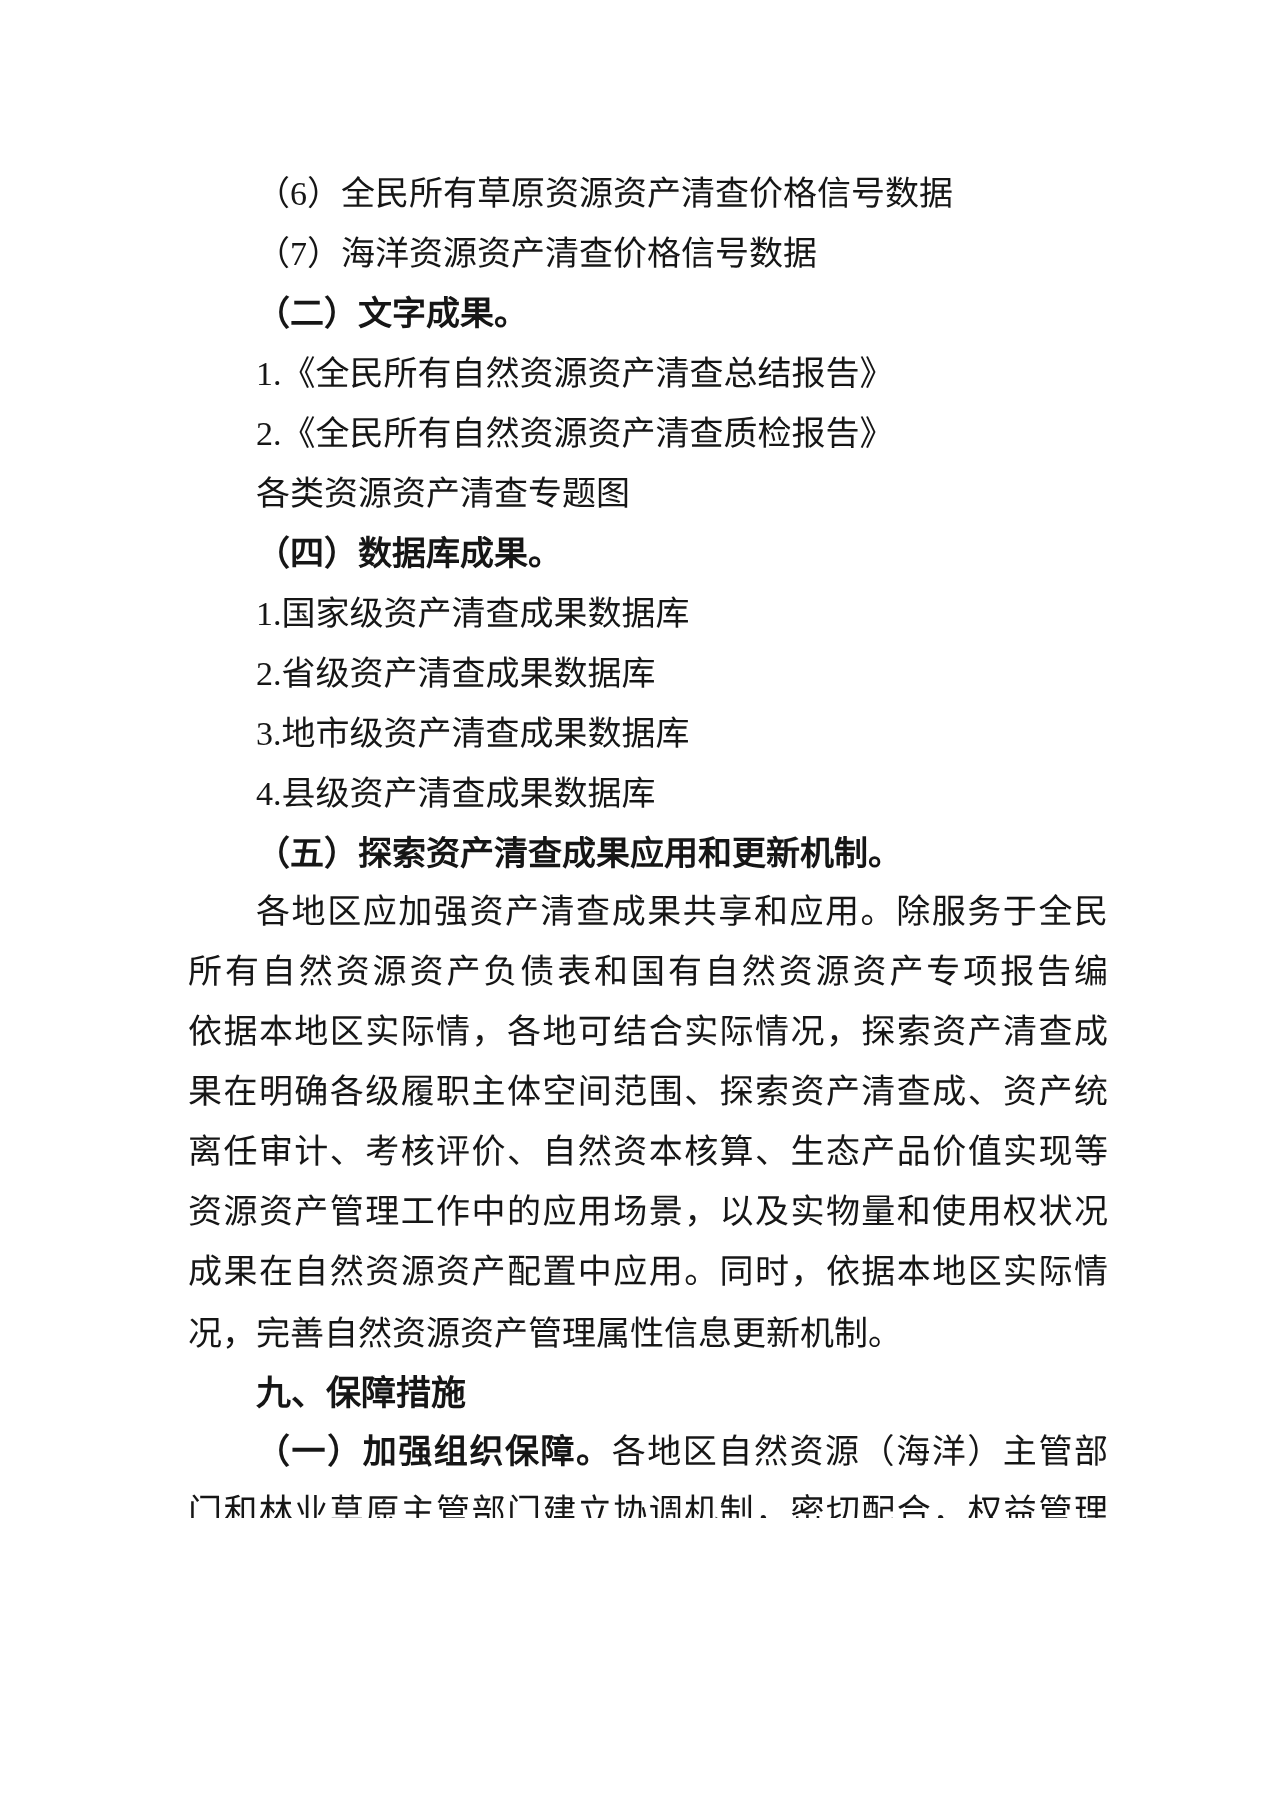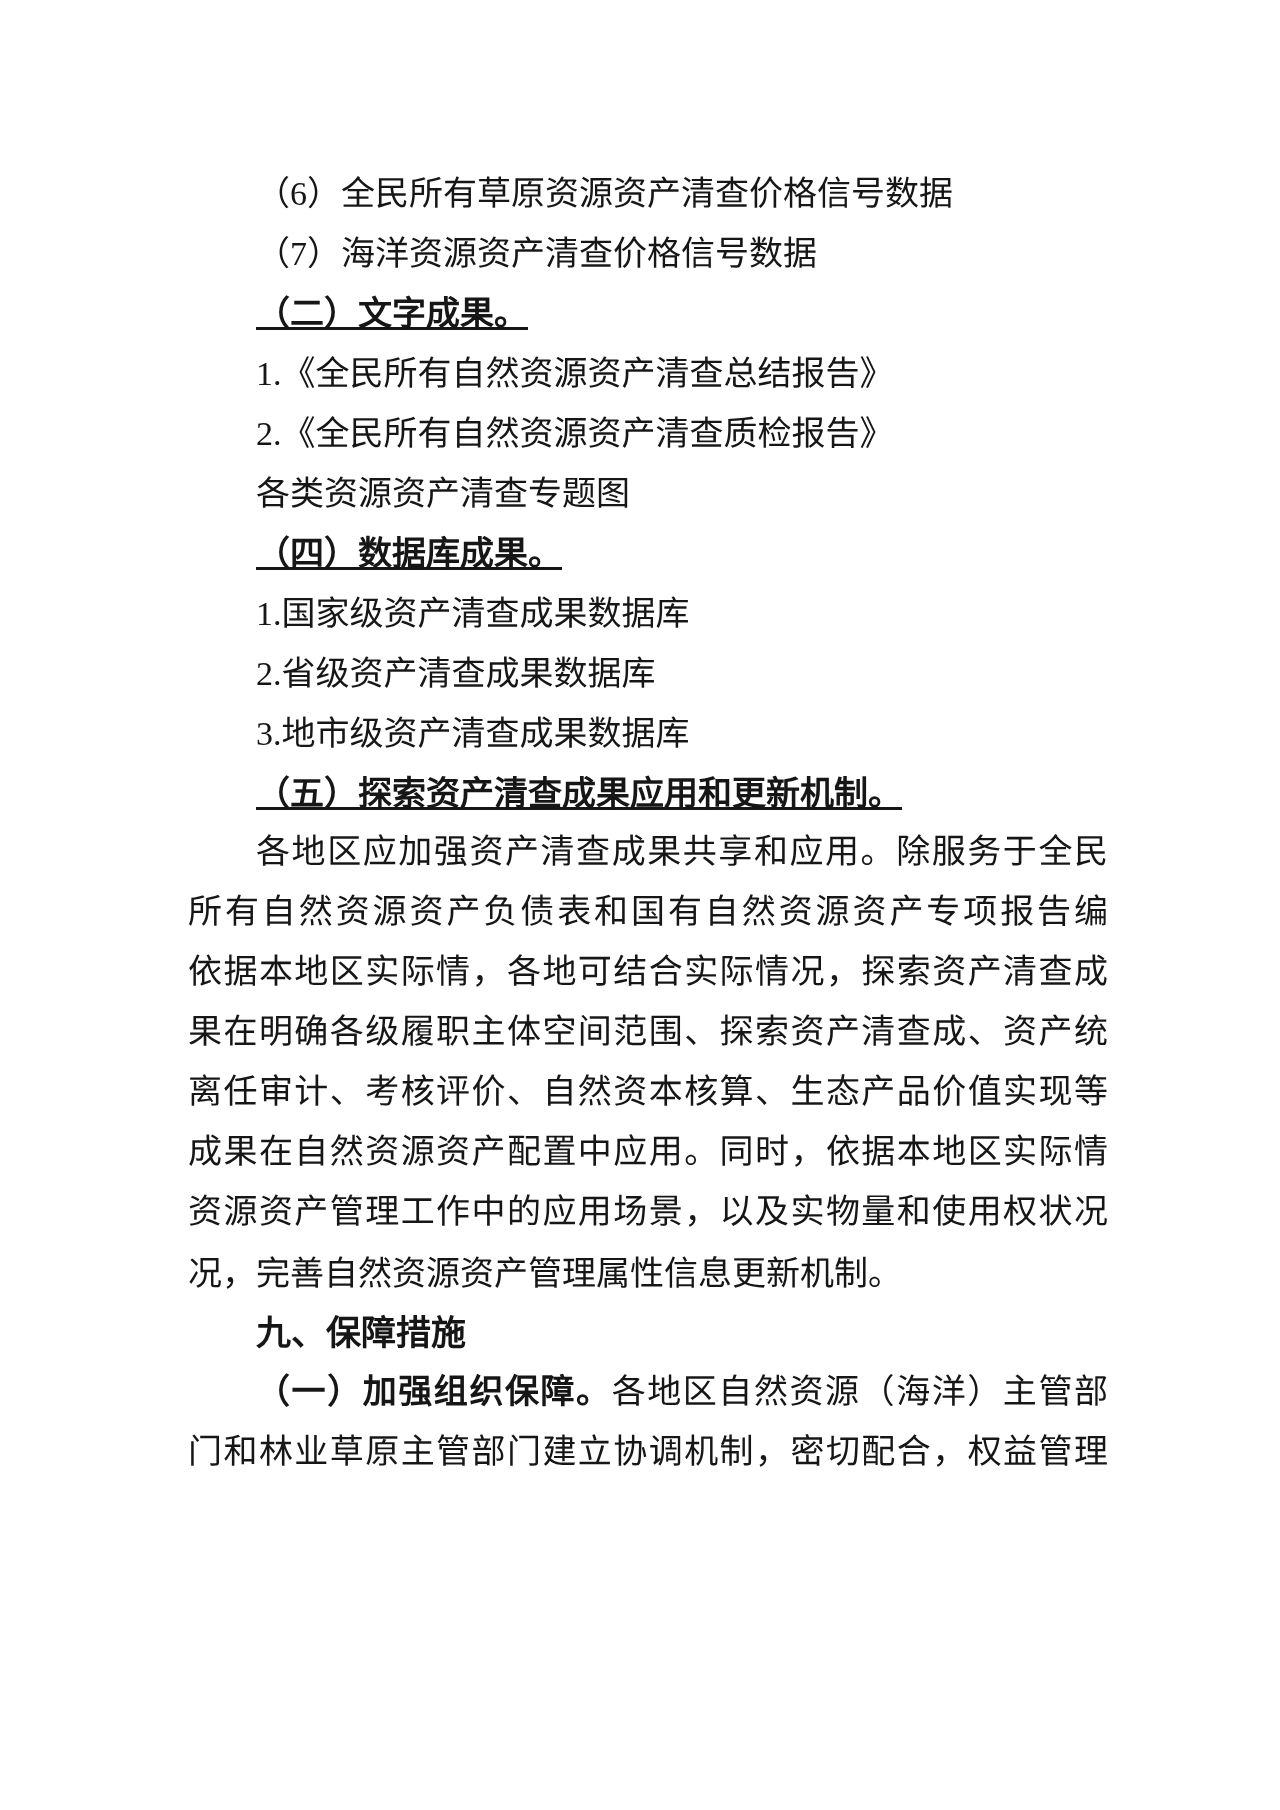--- a/index.html
+++ b/index.html
@@ -35,21 +35,20 @@
   .line.indent {
     text-indent: 68px;
   }
   .line.justify {
     text-align: justify;
     text-align-last: justify;
     font-family: Liberation Mono, monospace;
   }
   .line.kai-bold {
     font-weight: bold;
-    text-decoration: underline;
   }
   .line.hei-bold {
     font-weight: bold;
     font-family: Liberation Serif, serif;
     font-size: 35px;
   }
   .line .lead-bold {
     font-weight: bold;
   }
   .page-number {
@@ -73,27 +72,28 @@
       <div class="line indent">（6）全民所有草原资源资产清查价格信号数据</div>
       <div class="line indent">（7）海洋资源资产清查价格信号数据</div>
       <div class="line indent kai-bold">（二）文字成果。</div>
       <div class="line indent">1.《全民所有自然资源资产清查总结报告》</div>
       <div class="line indent">2.《全民所有自然资源资产清查质检报告》</div>
       <div class="line indent">各类资源资产清查专题图</div>
       <div class="line indent kai-bold">（四）数据库成果。</div>
       <div class="line indent">1.国家级资产清查成果数据库</div>
       <div class="line indent">2.省级资产清查成果数据库</div>
       <div class="line indent">3.地市级资产清查成果数据库</div>
+      <div class="line indent">4.县级资产清查成果数据库</div>
       <div class="line indent kai-bold">（五）探索资产清查成果应用和更新机制。</div>
       <div class="line indent justify">各地区应加强资产清查成果共享和应用。除服务于全民</div>
       <div class="line justify">所有自然资源资产负债表和国有自然资源资产专项报告编</div>
       <div class="line justify">依据本地区实际情，各地可结合实际情况，探索资产清查成</div>
       <div class="line justify">果在明确各级履职主体空间范围、探索资产清查成、资产统计、</div>
       <div class="line justify">离任审计、考核评价、自然资本核算、生态产品价值实现等</div>
+      <div class="line justify">资源资产管理工作中的应用场景，以及实物量和使用权状况</div>
       <div class="line justify">成果在自然资源资产配置中应用。同时，依据本地区实际情</div>
-      <div class="line justify">资源资产管理工作中的应用场景，以及实物量和使用权状况</div>
       <div class="line">况，完善自然资源资产管理属性信息更新机制。</div>
       <div class="line indent hei-bold">九、保障措施</div>
       <div class="line indent justify"><span class="lead-bold">（一）加强组织保障。</span><span>各地区自然资源（海洋）主管部</span></div>
       <div class="line justify">门和林业草原主管部门建立协调机制，密切配合，权益管理</div>
     </div>
   <div class="page-number">15</div>
 </div>
 
 </body></html>

